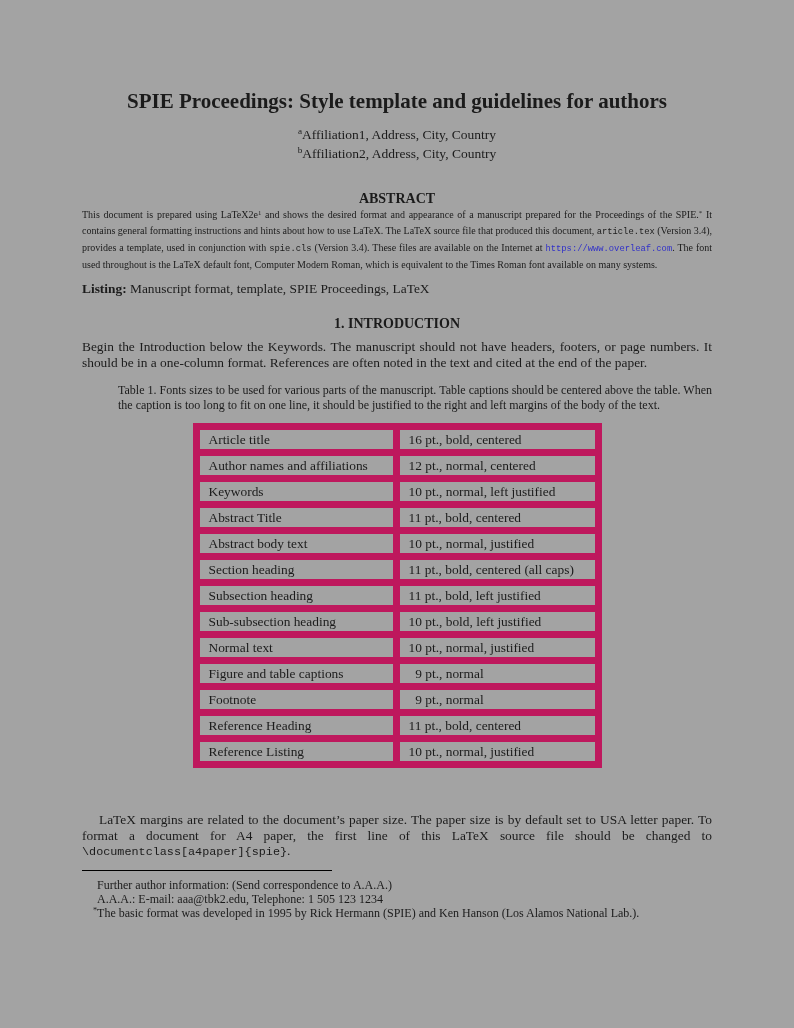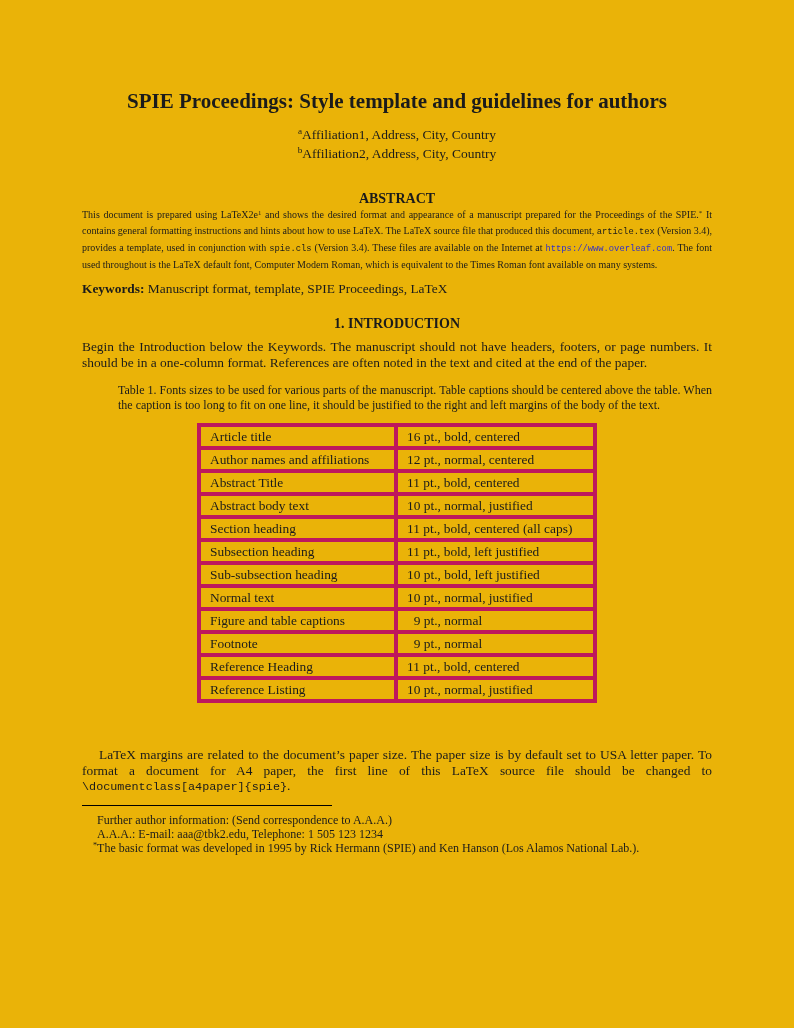--- a/index.html
+++ b/index.html
@@ -1,21 +1,21 @@
 <!DOCTYPE html>
 <html style="--link: #3030c8;"><head>
 <meta charset="utf-8">
 <style>
   html, body { margin: 0; padding: 0; background: #ffffff; }
   .page {
     position: relative;
     width: 794px;
     height: 1028px;
     margin: 0 auto;
-    background: #eab308;
+    background: #a3a3a3;
     box-sizing: border-box;
     padding: 0 82px;
     overflow: hidden;
     font-family: "Liberation Serif", "DejaVu Serif", serif;
     color: #1b1b1b;
   }
   .article-title {
     margin-top: 88px;
     font-size: 21px;
     line-height: 27px;
@@ -71,21 +71,21 @@
     line-height: 15px;
     text-align: justify;
     margin-left: 36px;
   }
   table.font-table {
     margin: 10px auto 0 auto;
     border-collapse: collapse;
     font-size: 13.4px;
   }
   table.font-table td {
-    border: 4px solid #be185d;
+    border: 7px solid #be185d;
     line-height: 15px;
     padding: 2px 8px 2px 9px;
     height: 15px;
     white-space: pre;
     vertical-align: middle;
   }
   td.col-item { width: 176px; }
   td.col-spec { width: 178px; }
   .margins-paragraph {
     margin-top: 44px;
@@ -133,37 +133,41 @@
 
   <div class="affiliations">
     <div><span class="seg-sup">a</span><span>Affiliation1, Address, City, Country</span></div>
     <div><span class="seg-sup">b</span><span>Affiliation2, Address, City, Country</span></div>
   </div>
 
   <div class="abstract-heading">ABSTRACT</div>
 
   <div class="abstract-body"><span>This document is prepared using LaTeX2e</span><span class="seg-sup">1</span><span> and shows the desired format and appearance of a manuscript prepared for the Proceedings of the SPIE.</span><span class="seg-sup">*</span><span> It contains general formatting instructions and hints about how to use LaTeX. The LaTeX source file that produced this document, </span><span class="seg-mono">article.tex</span><span> (Version 3.4), provides a template, used in conjunction with </span><span class="seg-mono">spie.cls</span><span> (Version 3.4). These files are available on the Internet at </span><a class="seg-link">https://www.overleaf.com</a><span>. The font used throughout is the LaTeX default font, Computer Modern Roman, which is equivalent to the Times Roman font available on many systems.</span></div>
 
-  <div class="keywords-line"><span class="keywords-label">Keywords:</span><span> Manuscript format, template, SPIE Proceedings, LaTeX</span></div>
+  <div class="keywords-line"><span class="keywords-label">Listing:</span><span> Manuscript format, template, SPIE Proceedings, LaTeX</span></div>
 
   <div class="section-heading">1. INTRODUCTION</div>
 
   <div class="body-paragraph">Begin the Introduction below the Keywords. The manuscript should not have headers, footers, or page numbers. It should be in a one-column format. References are often noted in the text and cited at the end of the paper.</div>
 
   <div class="table-caption">Table 1. Fonts sizes to be used for various parts of the manuscript. Table captions should be centered above the table. When the caption is too long to fit on one line, it should be justified to the right and left margins of the body of the text.</div>
 
   <table class="font-table">
     <tbody>
       <tr>
         <td class="col-item">Article title</td>
         <td class="col-spec">16 pt., bold, centered</td>
       </tr>
       <tr>
         <td class="col-item">Author names and affiliations</td>
         <td class="col-spec">12 pt., normal, centered</td>
+      </tr>
+      <tr>
+        <td class="col-item">Keywords</td>
+        <td class="col-spec">10 pt., normal, left justified</td>
       </tr>
       <tr>
         <td class="col-item">Abstract Title</td>
         <td class="col-spec">11 pt., bold, centered</td>
       </tr>
       <tr>
         <td class="col-item">Abstract body text</td>
         <td class="col-spec">10 pt., normal, justified</td>
       </tr>
       <tr>

